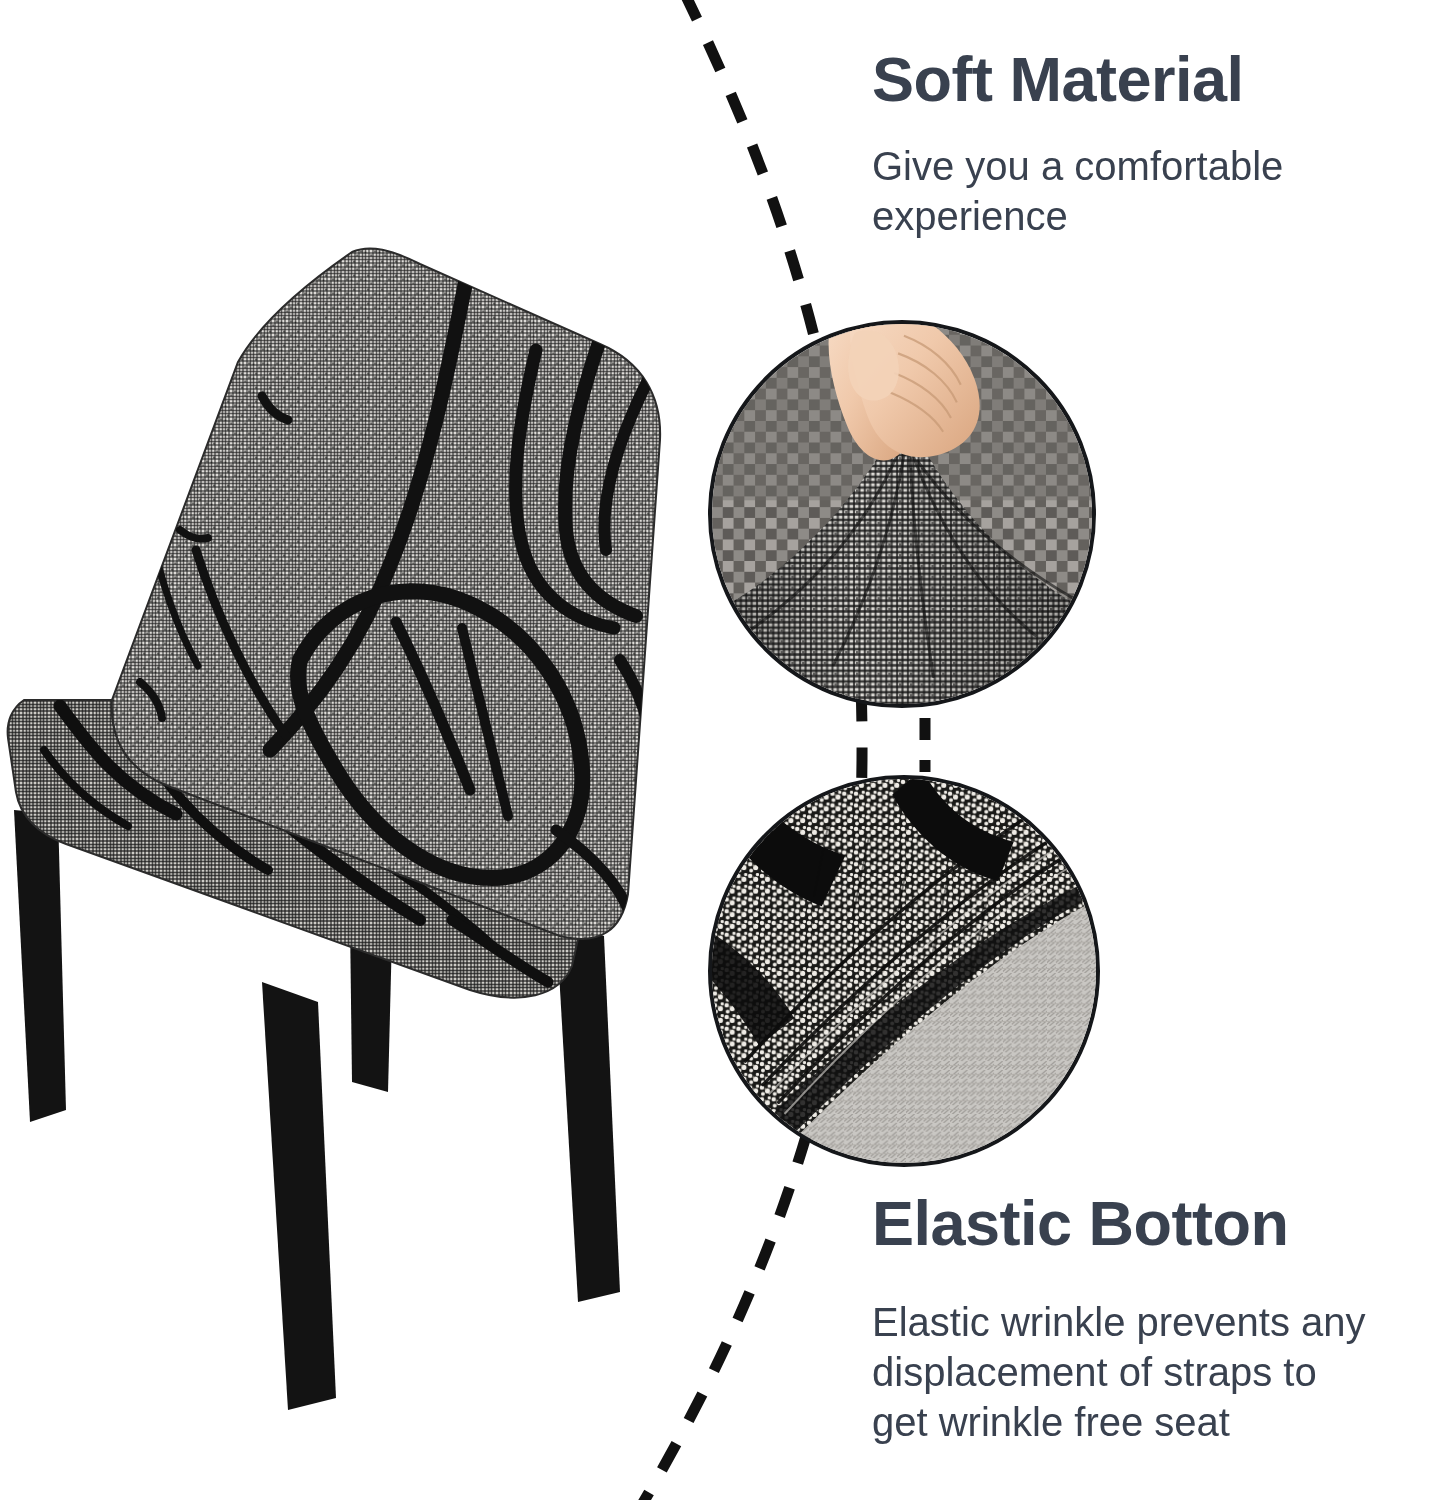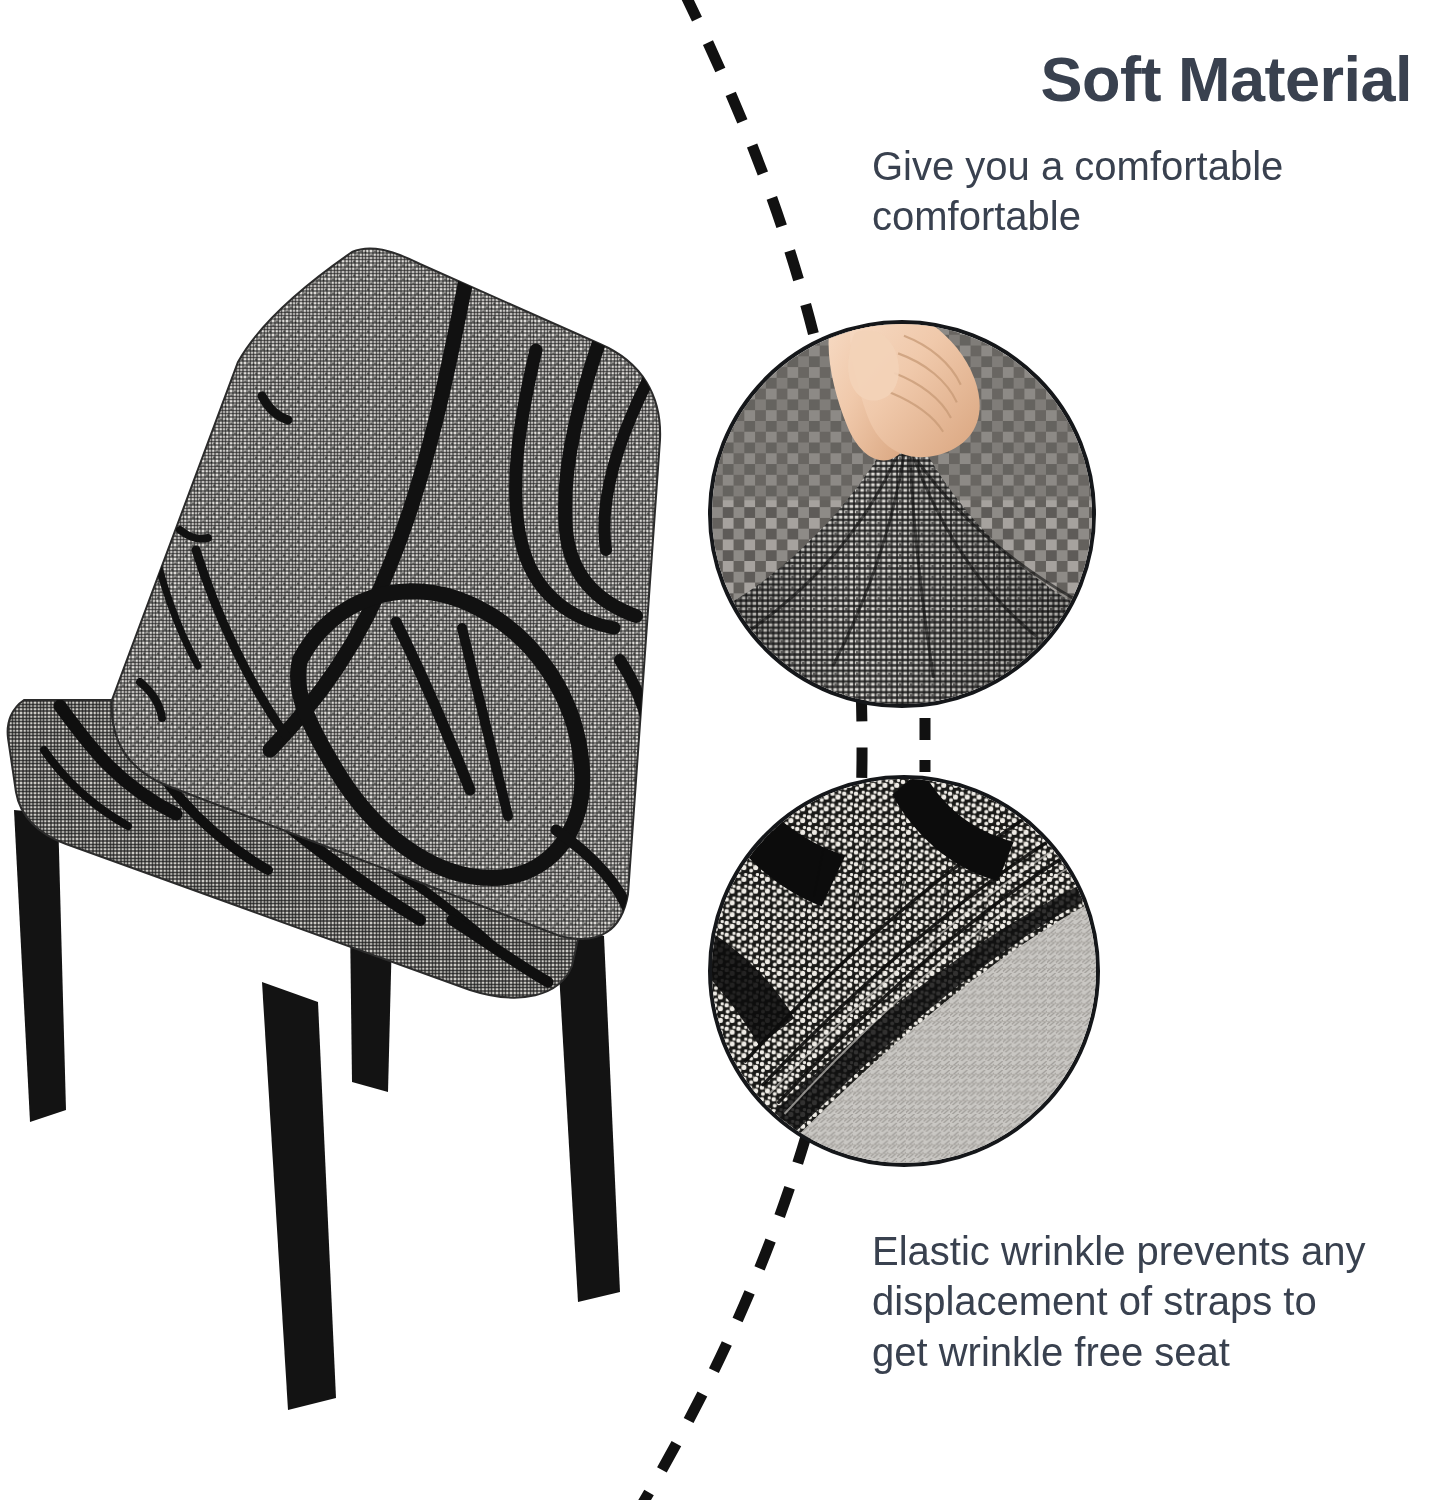--- a/index.html
+++ b/index.html
@@ -67,21 +67,20 @@
 
   .headline {
     margin: 0;
     font-family: "Liberation Sans", sans-serif;
     font-weight: bold;
     font-size: 63px;
     line-height: 1.12;
     letter-spacing: -0.5px;
     color: #39414f;
     white-space: nowrap;
-    text-align: right;
   }
   .subcopy {
     margin: 0;
     font-family: "Liberation Sans", sans-serif;
     font-weight: normal;
     font-size: 40px;
     line-height: 1.26;
     color: #39414f;
   }
   .block-soft .subcopy { margin-top: 26px; }
@@ -359,25 +358,26 @@
         <line x1="240" y1="104" x2="224" y2="184"></line>
         <line x1="280" y1="126" x2="264" y2="206"></line>
       </g>
     </svg>
   </div>
 
   <div class="text-block block-soft">
     <h1 class="headline">Soft Material</h1>
     <p class="subcopy">
       <span>Give you a comfortable</span><br>
-      <span>comfortable</span>
+      <span>experience</span>
     </p>
   </div>
 
   <div class="text-block block-elastic">
+    <h1 class="headline">Elastic Botton</h1>
     <p class="subcopy">
       <span>Elastic wrinkle prevents any</span><br>
       <span>displacement of straps to</span><br>
       <span>get wrinkle free seat</span>
     </p>
   </div>
 
 </div>
 
 </body></html>

